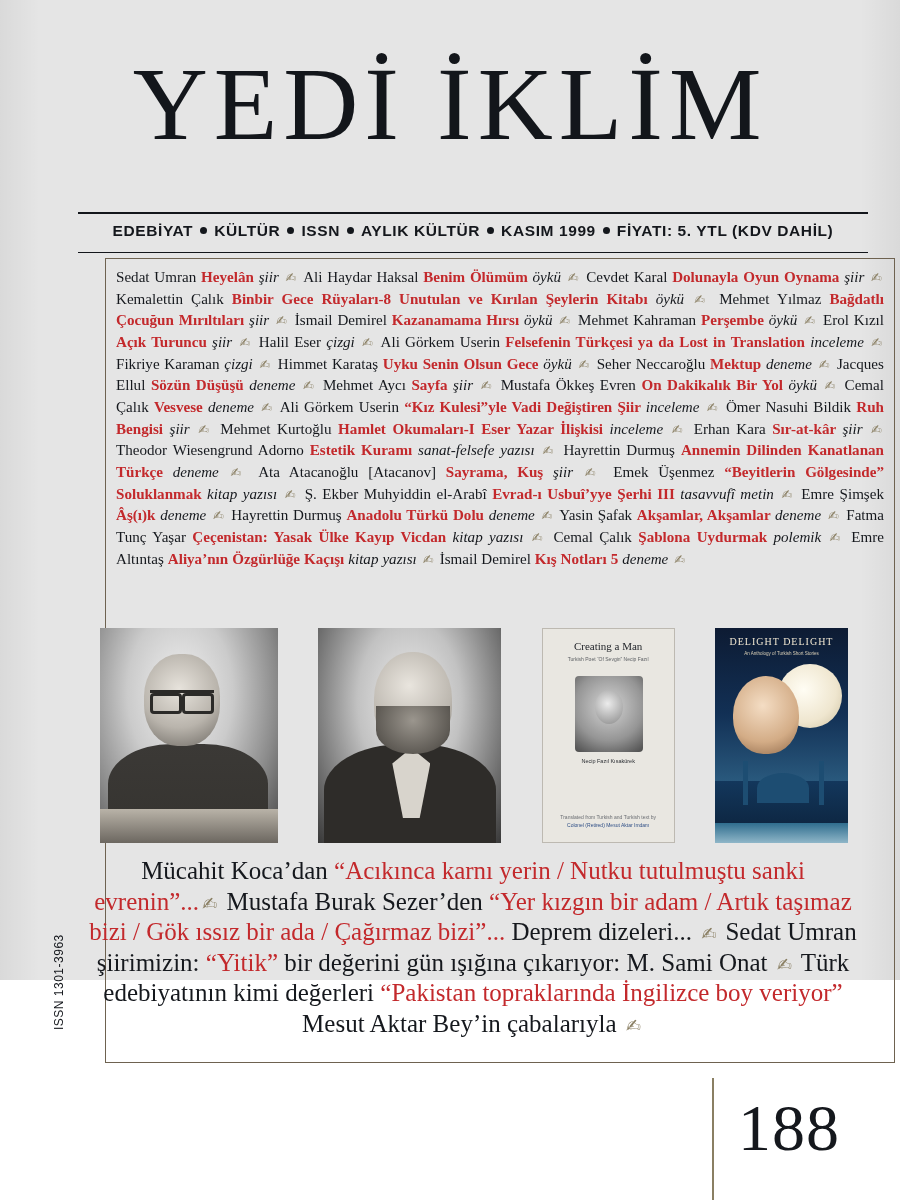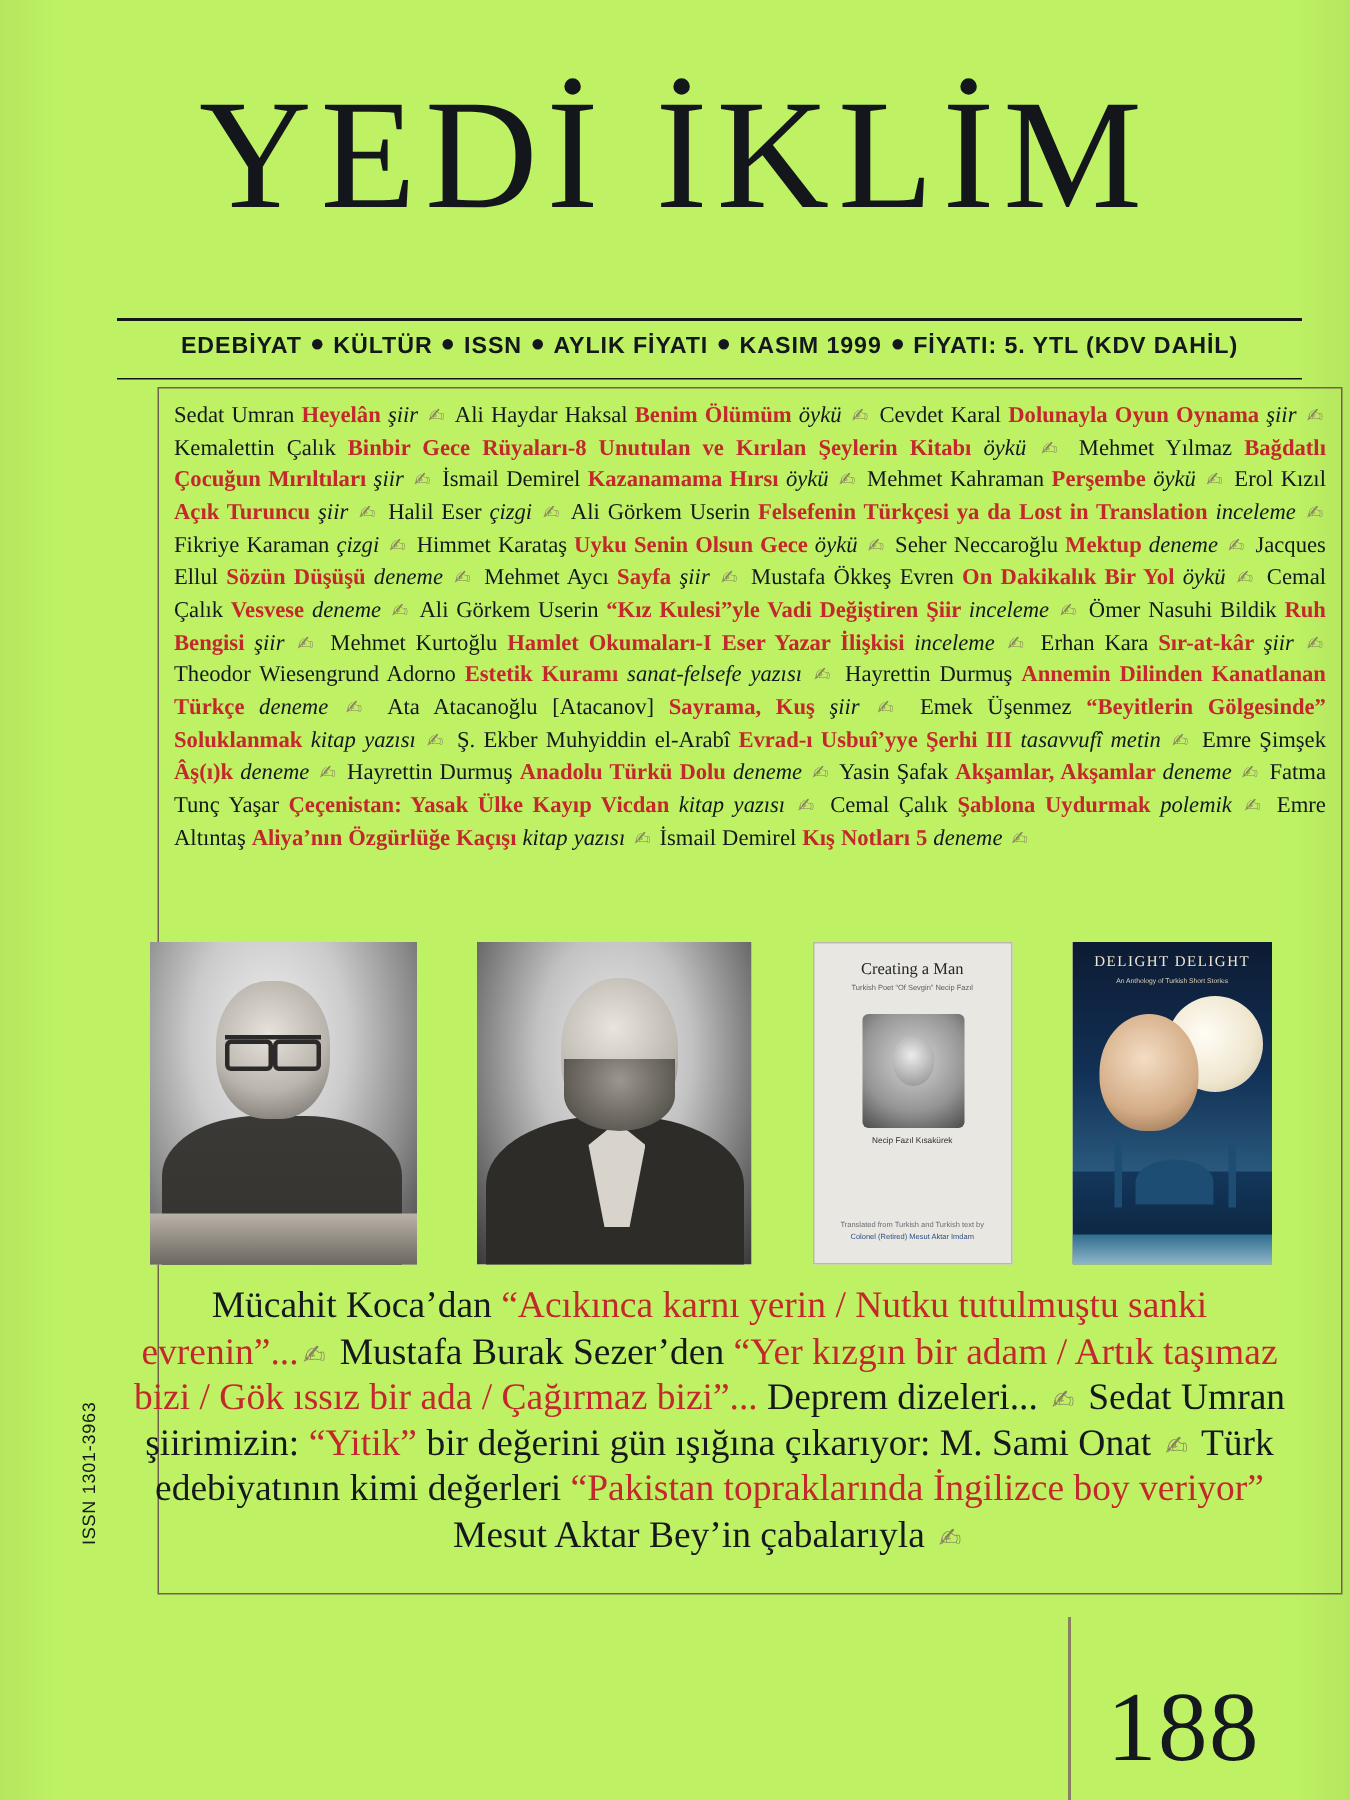--- a/index.html
+++ b/index.html
@@ -11,22 +11,22 @@
     width: 900px;
     height: 1200px;
     position: relative;
     font-family: "Liberation Serif", serif;
     overflow: hidden;
   }
   .page {
     position: absolute;
     left: 0; top: 0;
     width: 900px;
-    height: 1200px;
-    background: #bef264;
+    height: 980px;
+    background: #e5e5e5;
   }
   
   .page::before {
     content: "";
     position: absolute;
     left: 0; top: 0; right: 0; bottom: 0;
     background:
       linear-gradient(to right, rgba(0,0,0,0.05) 0px, rgba(0,0,0,0) 40px),
       linear-gradient(to left, rgba(0,0,0,0.05) 0px, rgba(0,0,0,0) 40px);
     pointer-events: none;
@@ -345,36 +345,35 @@
     background: #8a7f63;
   }
   .issue-no {
     position: absolute;
     left: 738px;
     top: 1090px;
     font-family: "Liberation Serif", serif;
     font-size: 66px;
     color: #15181d;
     letter-spacing: 1px;
-    margin-top: 24px;
   }
 </style>
 </head>
 <body>
 
 <div class="page">
 
   <div class="masthead">
     <div class="masthead-title">YEDİ İKLİM</div>
   </div>
 
   <div class="rule top"></div>
 
   <div class="strapline">
-    <span>EDEBİYAT</span><span class="dot"></span><span>KÜLTÜR</span><span class="dot"></span><span>ISSN</span><span class="dot"></span><span>AYLIK FİYATI</span><span class="dot"></span><span>KASIM 1999</span><span class="dot"></span><span>FİYATI: 5. YTL (KDV DAHİL)</span>
+    <span>EDEBİYAT</span><span class="dot"></span><span>KÜLTÜR</span><span class="dot"></span><span>ISSN</span><span class="dot"></span><span>AYLIK KÜLTÜR</span><span class="dot"></span><span>KASIM 1999</span><span class="dot"></span><span>FİYATI: 5. YTL (KDV DAHİL)</span>
   </div>
 
   <div class="rule bottom"></div>
 
   <div class="contents">
     <div class="contents-text" id="contents-text"><span class="au">Sedat Umran </span><span class="ti">Heyelân </span><span class="ge">şiir </span><span class="pen">✍</span> <span class="au">Ali Haydar Haksal </span><span class="ti">Benim Ölümüm </span><span class="ge">öykü </span><span class="pen">✍</span> <span class="au">Cevdet Karal </span><span class="ti">Dolunayla Oyun Oynama </span><span class="ge">şiir </span><span class="pen">✍</span> <span class="au">Kemalettin Çalık </span><span class="ti">Binbir Gece Rüyaları-8 Unutulan ve Kırılan Şeylerin Kitabı </span><span class="ge">öykü </span><span class="pen">✍</span> <span class="au">Mehmet Yılmaz </span><span class="ti">Bağdatlı Çocuğun Mırıltıları </span><span class="ge">şiir </span><span class="pen">✍</span> <span class="au">İsmail Demirel </span><span class="ti">Kazanamama Hırsı </span><span class="ge">öykü </span><span class="pen">✍</span> <span class="au">Mehmet Kahraman </span><span class="ti">Perşembe </span><span class="ge">öykü </span><span class="pen">✍</span> <span class="au">Erol Kızıl </span><span class="ti">Açık Turuncu </span><span class="ge">şiir </span><span class="pen">✍</span> <span class="au">Halil Eser </span><span class="ge">çizgi </span><span class="pen">✍</span> <span class="au">Ali Görkem Userin </span><span class="ti">Felsefenin Türkçesi ya da Lost in Translation </span><span class="ge">inceleme </span><span class="pen">✍</span> <span class="au">Fikriye Karaman </span><span class="ge">çizgi </span><span class="pen">✍</span> <span class="au">Himmet Karataş </span><span class="ti">Uyku Senin Olsun Gece </span><span class="ge">öykü </span><span class="pen">✍</span> <span class="au">Seher Neccaroğlu </span><span class="ti">Mektup </span><span class="ge">deneme </span><span class="pen">✍</span> <span class="au">Jacques Ellul </span><span class="ti">Sözün Düşüşü </span><span class="ge">deneme </span><span class="pen">✍</span> <span class="au">Mehmet Aycı </span><span class="ti">Sayfa </span><span class="ge">şiir </span><span class="pen">✍</span> <span class="au">Mustafa Ökkeş Evren </span><span class="ti">On Dakikalık Bir Yol </span><span class="ge">öykü </span><span class="pen">✍</span> <span class="au">Cemal Çalık </span><span class="ti">Vesvese </span><span class="ge">deneme </span><span class="pen">✍</span> <span class="au">Ali Görkem Userin </span><span class="ti">“Kız Kulesi”yle Vadi Değiştiren Şiir </span><span class="ge">inceleme </span><span class="pen">✍</span> <span class="au">Ömer Nasuhi Bildik </span><span class="ti">Ruh Bengisi </span><span class="ge">şiir </span><span class="pen">✍</span> <span class="au">Mehmet Kurtoğlu </span><span class="ti">Hamlet Okumaları-I Eser Yazar İlişkisi </span><span class="ge">inceleme </span><span class="pen">✍</span> <span class="au">Erhan Kara </span><span class="ti">Sır-at-kâr </span><span class="ge">şiir </span><span class="pen">✍</span> <span class="au">Theodor Wiesengrund Adorno </span><span class="ti">Estetik Kuramı </span><span class="ge">sanat-felsefe yazısı </span><span class="pen">✍</span> <span class="au">Hayrettin Durmuş </span><span class="ti">Annemin Dilinden Kanatlanan Türkçe </span><span class="ge">deneme </span><span class="pen">✍</span> <span class="au">Ata Atacanoğlu [Atacanov] </span><span class="ti">Sayrama, Kuş </span><span class="ge">şiir </span><span class="pen">✍</span> <span class="au">Emek Üşenmez </span><span class="ti">“Beyitlerin Gölgesinde” Soluklanmak </span><span class="ge">kitap yazısı </span><span class="pen">✍</span> <span class="au">Ş. Ekber Muhyiddin el-Arabî </span><span class="ti">Evrad-ı Usbuî’yye Şerhi III </span><span class="ge">tasavvufî metin </span><span class="pen">✍</span> <span class="au">Emre Şimşek </span><span class="ti">Âş(ı)k </span><span class="ge">deneme </span><span class="pen">✍</span> <span class="au">Hayrettin Durmuş </span><span class="ti">Anadolu Türkü Dolu </span><span class="ge">deneme </span><span class="pen">✍</span> <span class="au">Yasin Şafak </span><span class="ti">Akşamlar, Akşamlar </span><span class="ge">deneme </span><span class="pen">✍</span> <span class="au">Fatma Tunç Yaşar </span><span class="ti">Çeçenistan: Yasak Ülke Kayıp Vicdan </span><span class="ge">kitap yazısı </span><span class="pen">✍</span> <span class="au">Cemal Çalık </span><span class="ti">Şablona Uydurmak </span><span class="ge">polemik </span><span class="pen">✍</span> <span class="au">Emre Altıntaş </span><span class="ti">Aliya’nın Özgürlüğe Kaçışı </span><span class="ge">kitap yazısı </span><span class="pen">✍</span> <span class="au">İsmail Demirel </span><span class="ti">Kış Notları 5 </span><span class="ge">deneme </span><span class="pen">✍</span> </div>
   </div>
 
   <div class="images">
 

